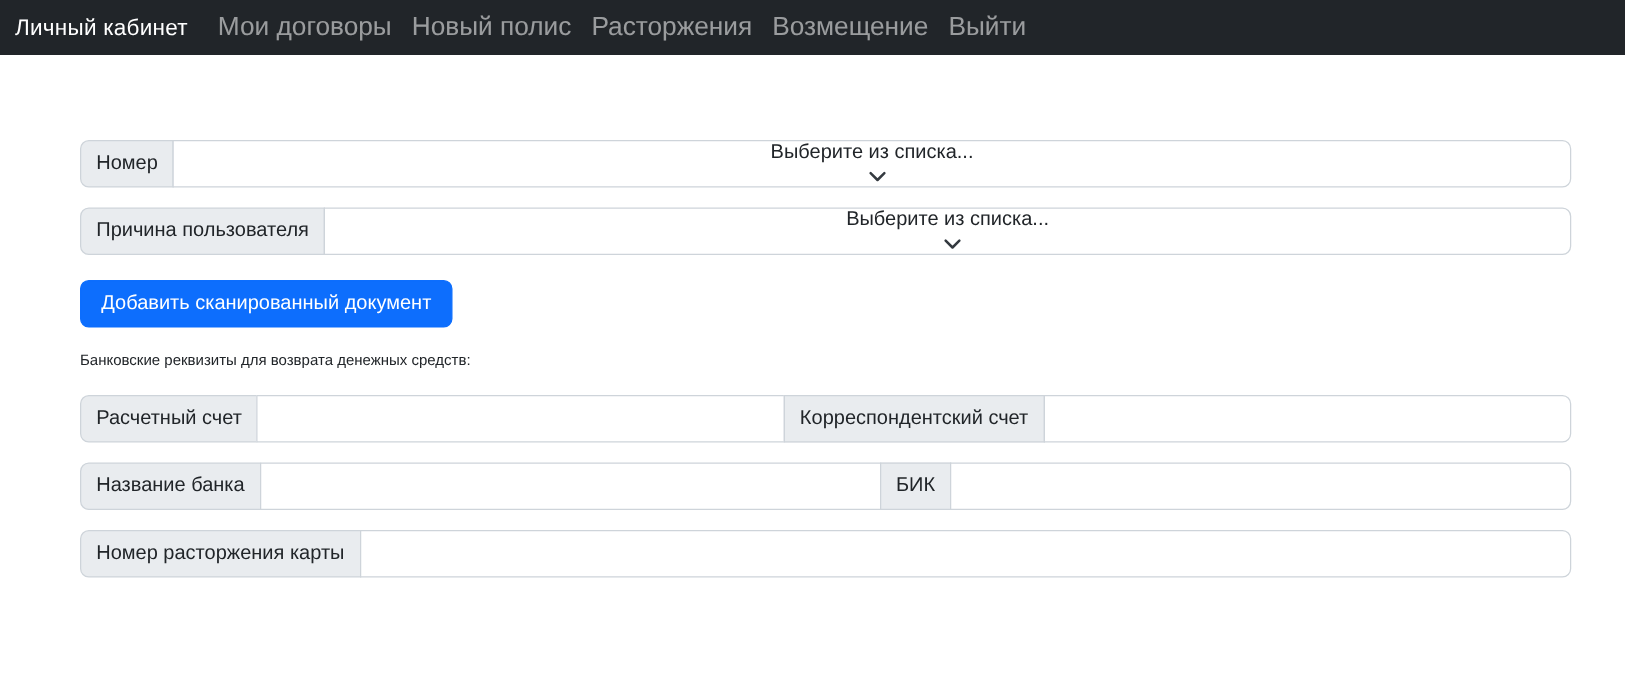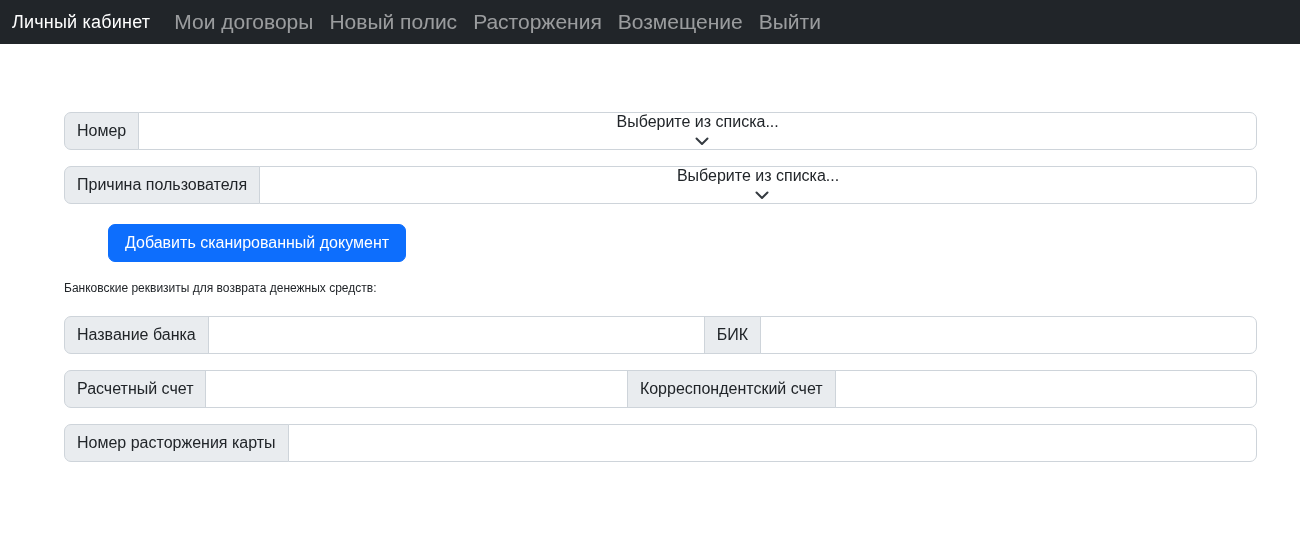--- a/index.html
+++ b/index.html
@@ -101,21 +101,21 @@
     padding: 0 16px;
     font-size: 16px;
     border-radius: 7px;
     border: 1px solid #0d6efd;
     background: #0d6efd;
     color: #ffffff;
     cursor: pointer;
     font-family: inherit;
   }
 
-  .btn-add { margin-top: 4px; margin-bottom: 0; margin-left: 44px; }
+  .btn-add { margin-top: 4px; margin-bottom: 0; }
   .section-text {
     font-size: 12px;
     color: #212529;
     margin: 19px 0 21px 0;
   }
   .btn-save-wrap { margin-top: 0; }
 </style>
 </head>
 <body>
 
@@ -154,30 +154,30 @@
           </svg>
       </span>
     </div>
   </div>
 
   <button class="btn btn-add">Добавить сканированный документ</button>
 
   <p class="section-text">Банковские реквизиты для возврата денежных средств:</p>
 
   <div class="input-group">
-    <span class="input-group-text rad-l">Название банка</span>
+    <span class="input-group-text rad-l">Расчетный счет</span>
     <input class="form-control" type="text" value="" style="">
-    <span class="input-group-text" style="margin-left:-1px;">БИК</span>
+    <span class="input-group-text" style="margin-left:-1px;">Корреспондентский счет</span>
     <input class="form-control rad-r" type="text" value="" style="">
   </div>
 
   <div class="input-group">
-    <span class="input-group-text rad-l">Расчетный счет</span>
+    <span class="input-group-text rad-l">Название банка</span>
     <input class="form-control" type="text" value="" style="">
-    <span class="input-group-text" style="margin-left:-1px;">Корреспондентский счет</span>
+    <span class="input-group-text" style="margin-left:-1px;">БИК</span>
     <input class="form-control rad-r" type="text" value="" style="">
   </div>
 
   <div class="input-group">
     <span class="input-group-text rad-l">Номер расторжения карты</span>
     <input class="form-control rad-r" type="text" value="" style="">
   </div>
 
 
 </main>

